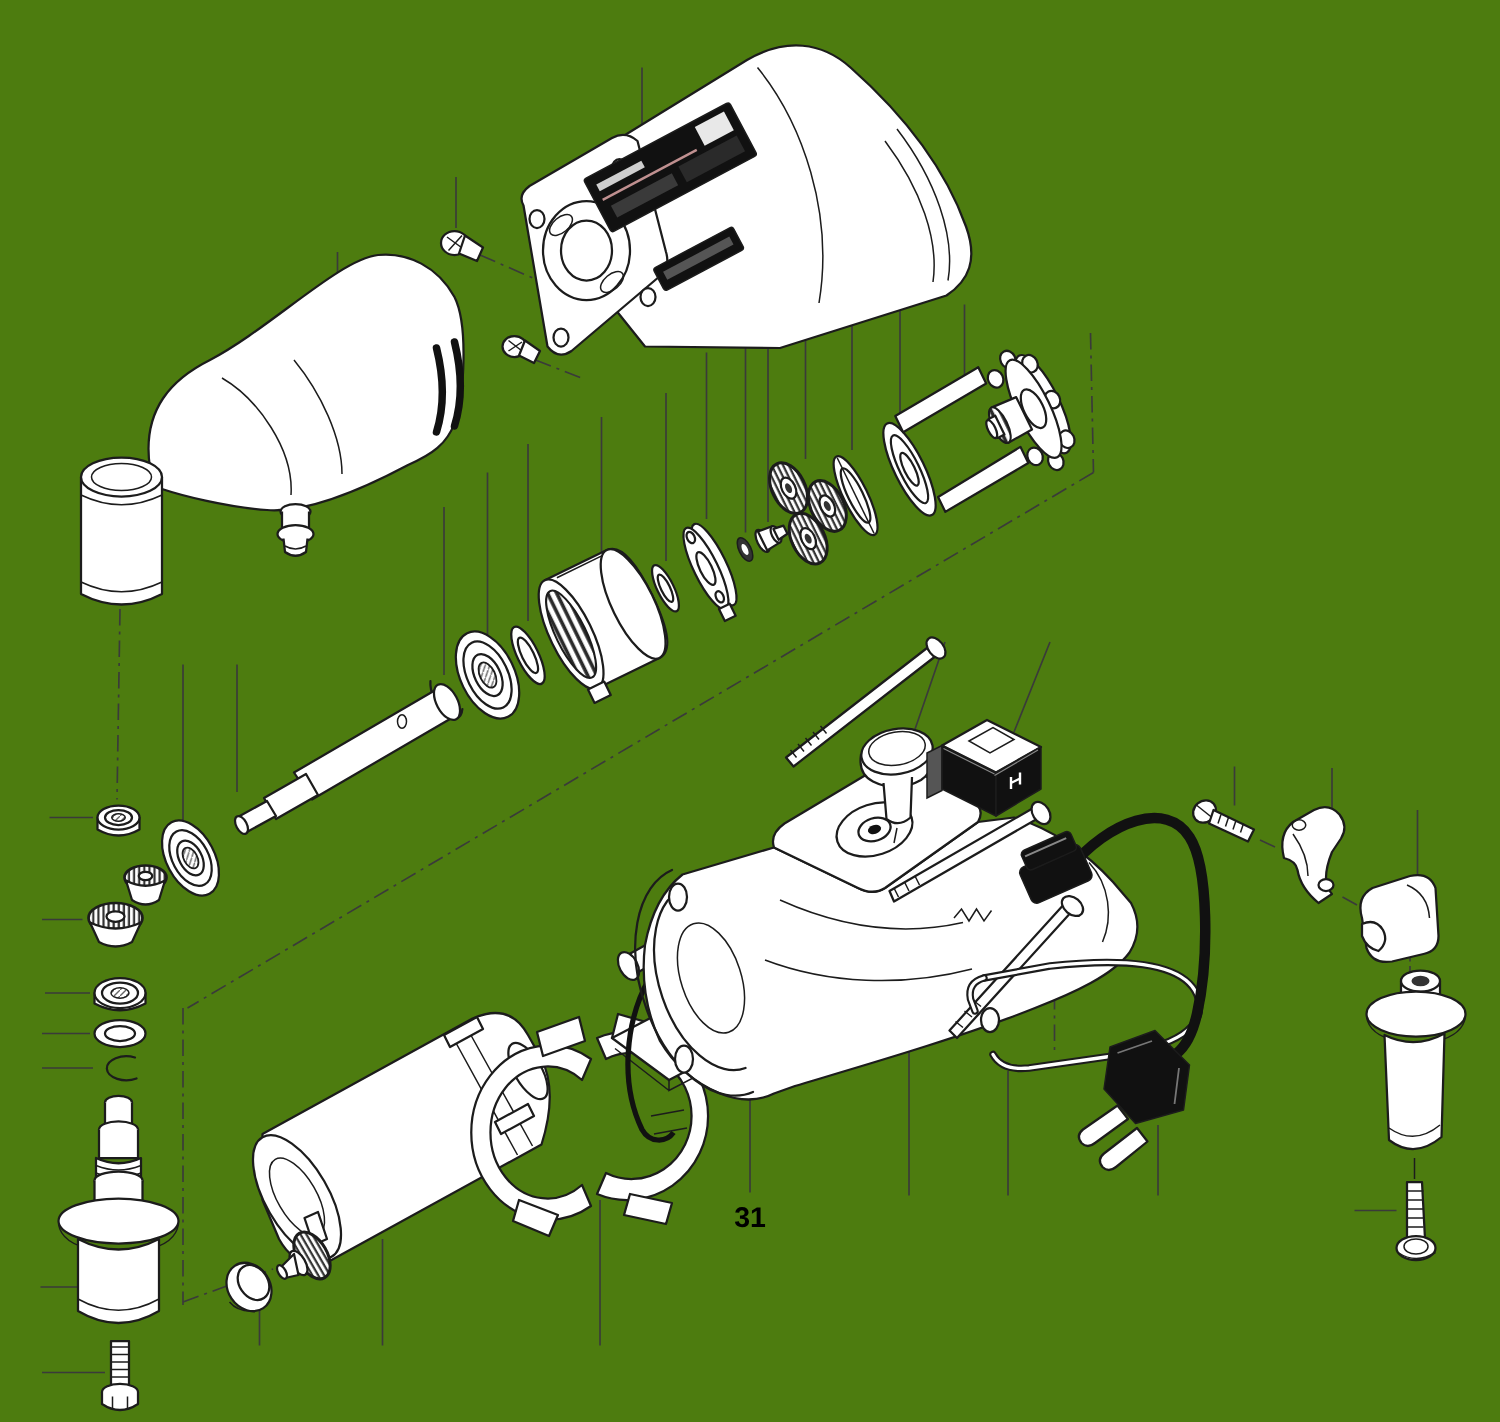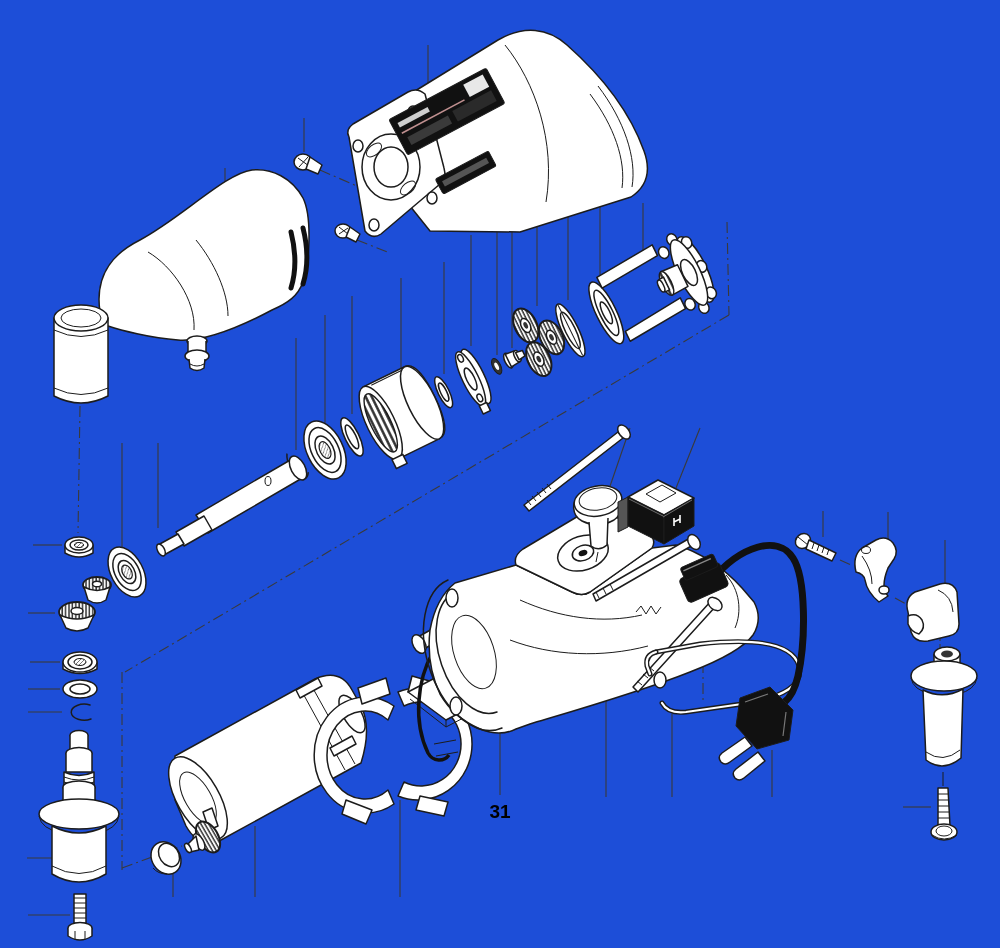--- a/index.html
+++ b/index.html
@@ -1,16 +1,16 @@
 <!DOCTYPE html>
 <html><head>
 <meta charset="utf-8">
 <style>
   html,body{margin:0;padding:0;background:#ffffff;}
-  .canvas{position:relative;width:1000px;height:948px;background:#1d4ed8;overflow:hidden;
+  .canvas{position:relative;width:1000px;height:948px;background:#4d7c0f;overflow:hidden;
           font-family:"Liberation Sans", sans-serif;}
   svg{position:absolute;left:0;top:0;}
   .ln{fill:none;stroke:#1c1c1c;stroke-width:1.5;stroke-linecap:round;stroke-linejoin:round;}
   .fw{fill:#ffffff;stroke:#1c1c1c;stroke-width:1.5;stroke-linejoin:round;}
   .dk{fill:#111111;stroke:#1c1c1c;stroke-width:1;stroke-linejoin:round;}
   .ld{fill:none;stroke:#3a3a3a;stroke-width:1.1;}
   .cl{fill:none;stroke:#3a3a3a;stroke-width:1.1;stroke-dasharray:11 4 2 4;}
   .dsh{fill:none;stroke:#3a3a3a;stroke-width:1.1;stroke-dasharray:4 3;}
   .thin{fill:none;stroke:#1c1c1c;stroke-width:1;}
   .callout{font-family:"Liberation Sans", sans-serif;font-size:19px;font-weight:bold;fill:#000;}

